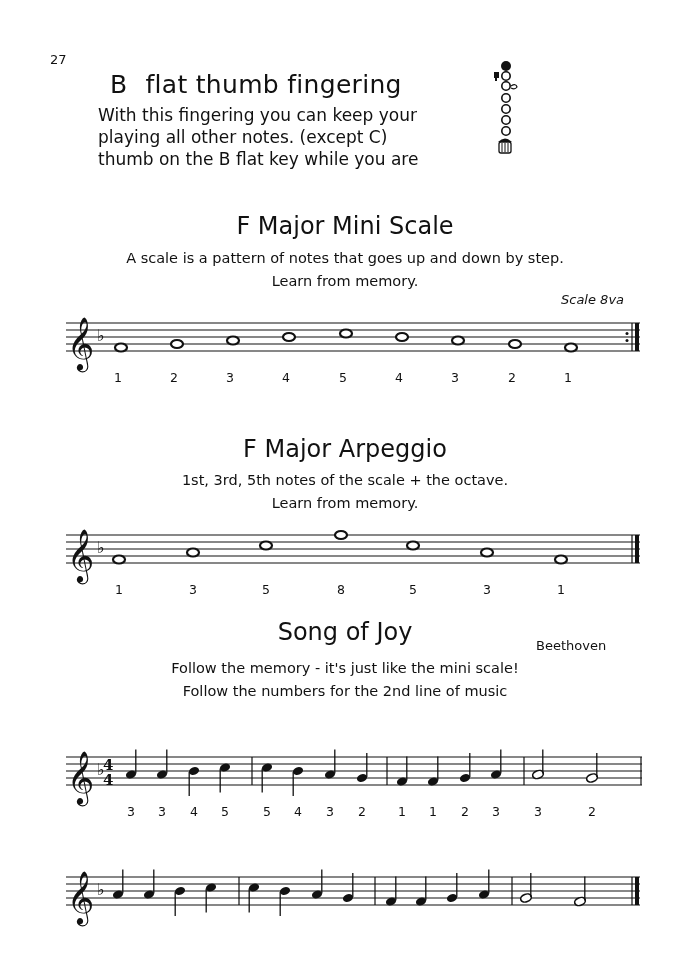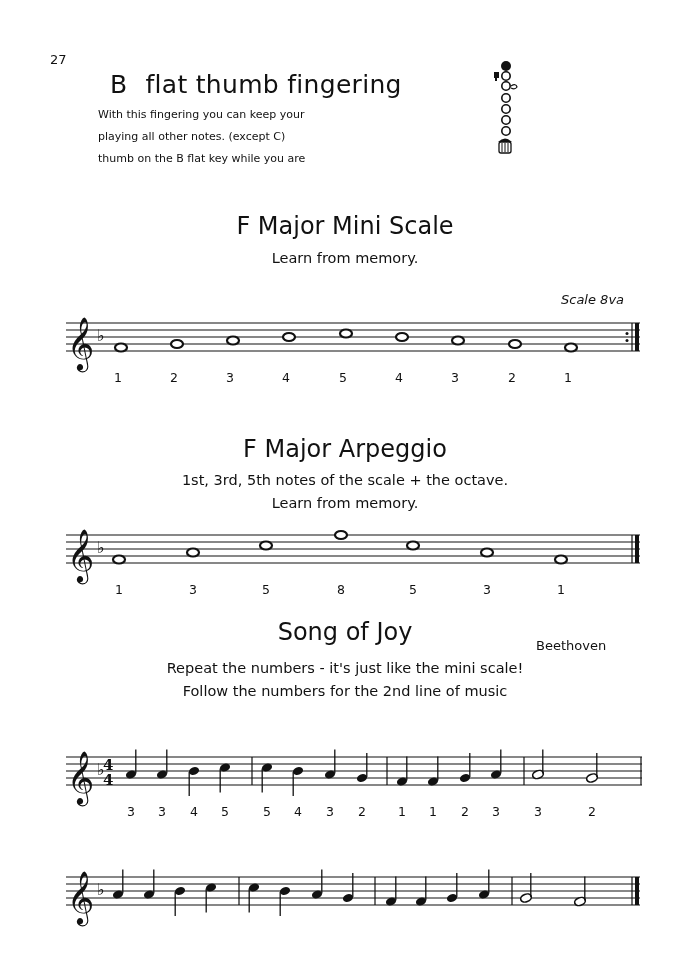--- a/index.html
+++ b/index.html
@@ -2,21 +2,21 @@
 <html><head>
 <meta charset="utf-8">
 <style>
   html, body { margin: 0; padding: 0; background: #ffffff; }
   body { width: 690px; height: 976px; position: relative; overflow: hidden;
          font-family: "DejaVu Sans", sans-serif; color: #111; }
   .abs { position: absolute; }
   .page-num { left: 50px; top: 52px; font-size: 13px; }
   .title-bflat { left: 72px; top: 70px; font-size: 25px; letter-spacing: 0.3px; margin-left: 38px; }
   .title-bflat .b { margin-right: 18px; }
-  .intro { left: 98px; top: 104px; font-size: 11px; line-height: 22px; }
+  .intro { left: 98px; top: 104px; font-size: 17px; line-height: 22px; }
   .fingering { left: 490px; top: 58px; width: 30px; height: 100px; }
   .section-title { left: 0; width: 690px; text-align: center; font-size: 24px; }
   .desc { left: 0; width: 690px; text-align: center; font-size: 14.5px; line-height: 23px; }
   .repeat { left: 561px; top: 292px; font-size: 13px; font-style: italic; }
   .composer { left: 536px; top: 638px; font-size: 13px; }
   svg.staff { position: absolute; left: 0; }
   .num { font-family: "DejaVu Sans", sans-serif; font-size: 12.5px; fill: #111; }
 </style>
 </head>
 <body>
@@ -44,20 +44,21 @@
   <circle cx="16" cy="73" r="4.2" fill="#fff" stroke="#111" stroke-width="1.6"></circle>
   <path d="M8 84 q7 -7 14 0 z" fill="#111"></path>
   <rect x="9" y="84" width="12" height="11" rx="2" fill="#fff" stroke="#111" stroke-width="1.3"></rect>
   <line x1="12" y1="85" x2="12" y2="94" stroke="#111" stroke-width="1"></line>
   <line x1="15" y1="85" x2="15" y2="94" stroke="#111" stroke-width="1"></line>
   <line x1="18" y1="85" x2="18" y2="94" stroke="#111" stroke-width="1"></line>
 </svg>
 
 <div class="abs section-title" style="top:212px;">F Major Mini Scale</div>
 <div class="abs desc" style="top:247px;">
+  <div>A scale is a pattern of notes that goes up and down by step.</div>
   <div>Learn from memory.</div>
 </div>
 <div class="abs repeat">Scale 8va</div>
 <svg class="staff" id="staff-scale" style="top:0;" width="690" height="976">
     <g>
       <line x1="66" x2="640" y1="323" y2="323" stroke="#111" stroke-width="1.2"></line>
       <line x1="66" x2="640" y1="330" y2="330" stroke="#111" stroke-width="1.2"></line>
       <line x1="66" x2="640" y1="337" y2="337" stroke="#111" stroke-width="1.2"></line>
       <line x1="66" x2="640" y1="344" y2="344" stroke="#111" stroke-width="1.2"></line>
       <line x1="66" x2="640" y1="351" y2="351" stroke="#111" stroke-width="1.2"></line>
@@ -276,15 +277,15 @@
 
 <div class="abs section-title" style="top:435px;">F Major Arpeggio</div>
 <div class="abs desc" style="top:469px;">
   <div>1st, 3rd, 5th notes of the scale + the octave.</div>
   <div>Learn from memory.</div>
 </div>
 
 <div class="abs section-title" style="top:618px;">Song of Joy</div>
 <div class="abs composer">Beethoven</div>
 <div class="abs desc" style="top:657px;">
-  <div>Repeat the numbers - it's just like the mini scale!</div>
+  <div>Follow the memory - it's just like the mini scale!</div>
   <div>Follow the numbers for the 2nd line of music</div>
 </div>
 
 </body></html>

